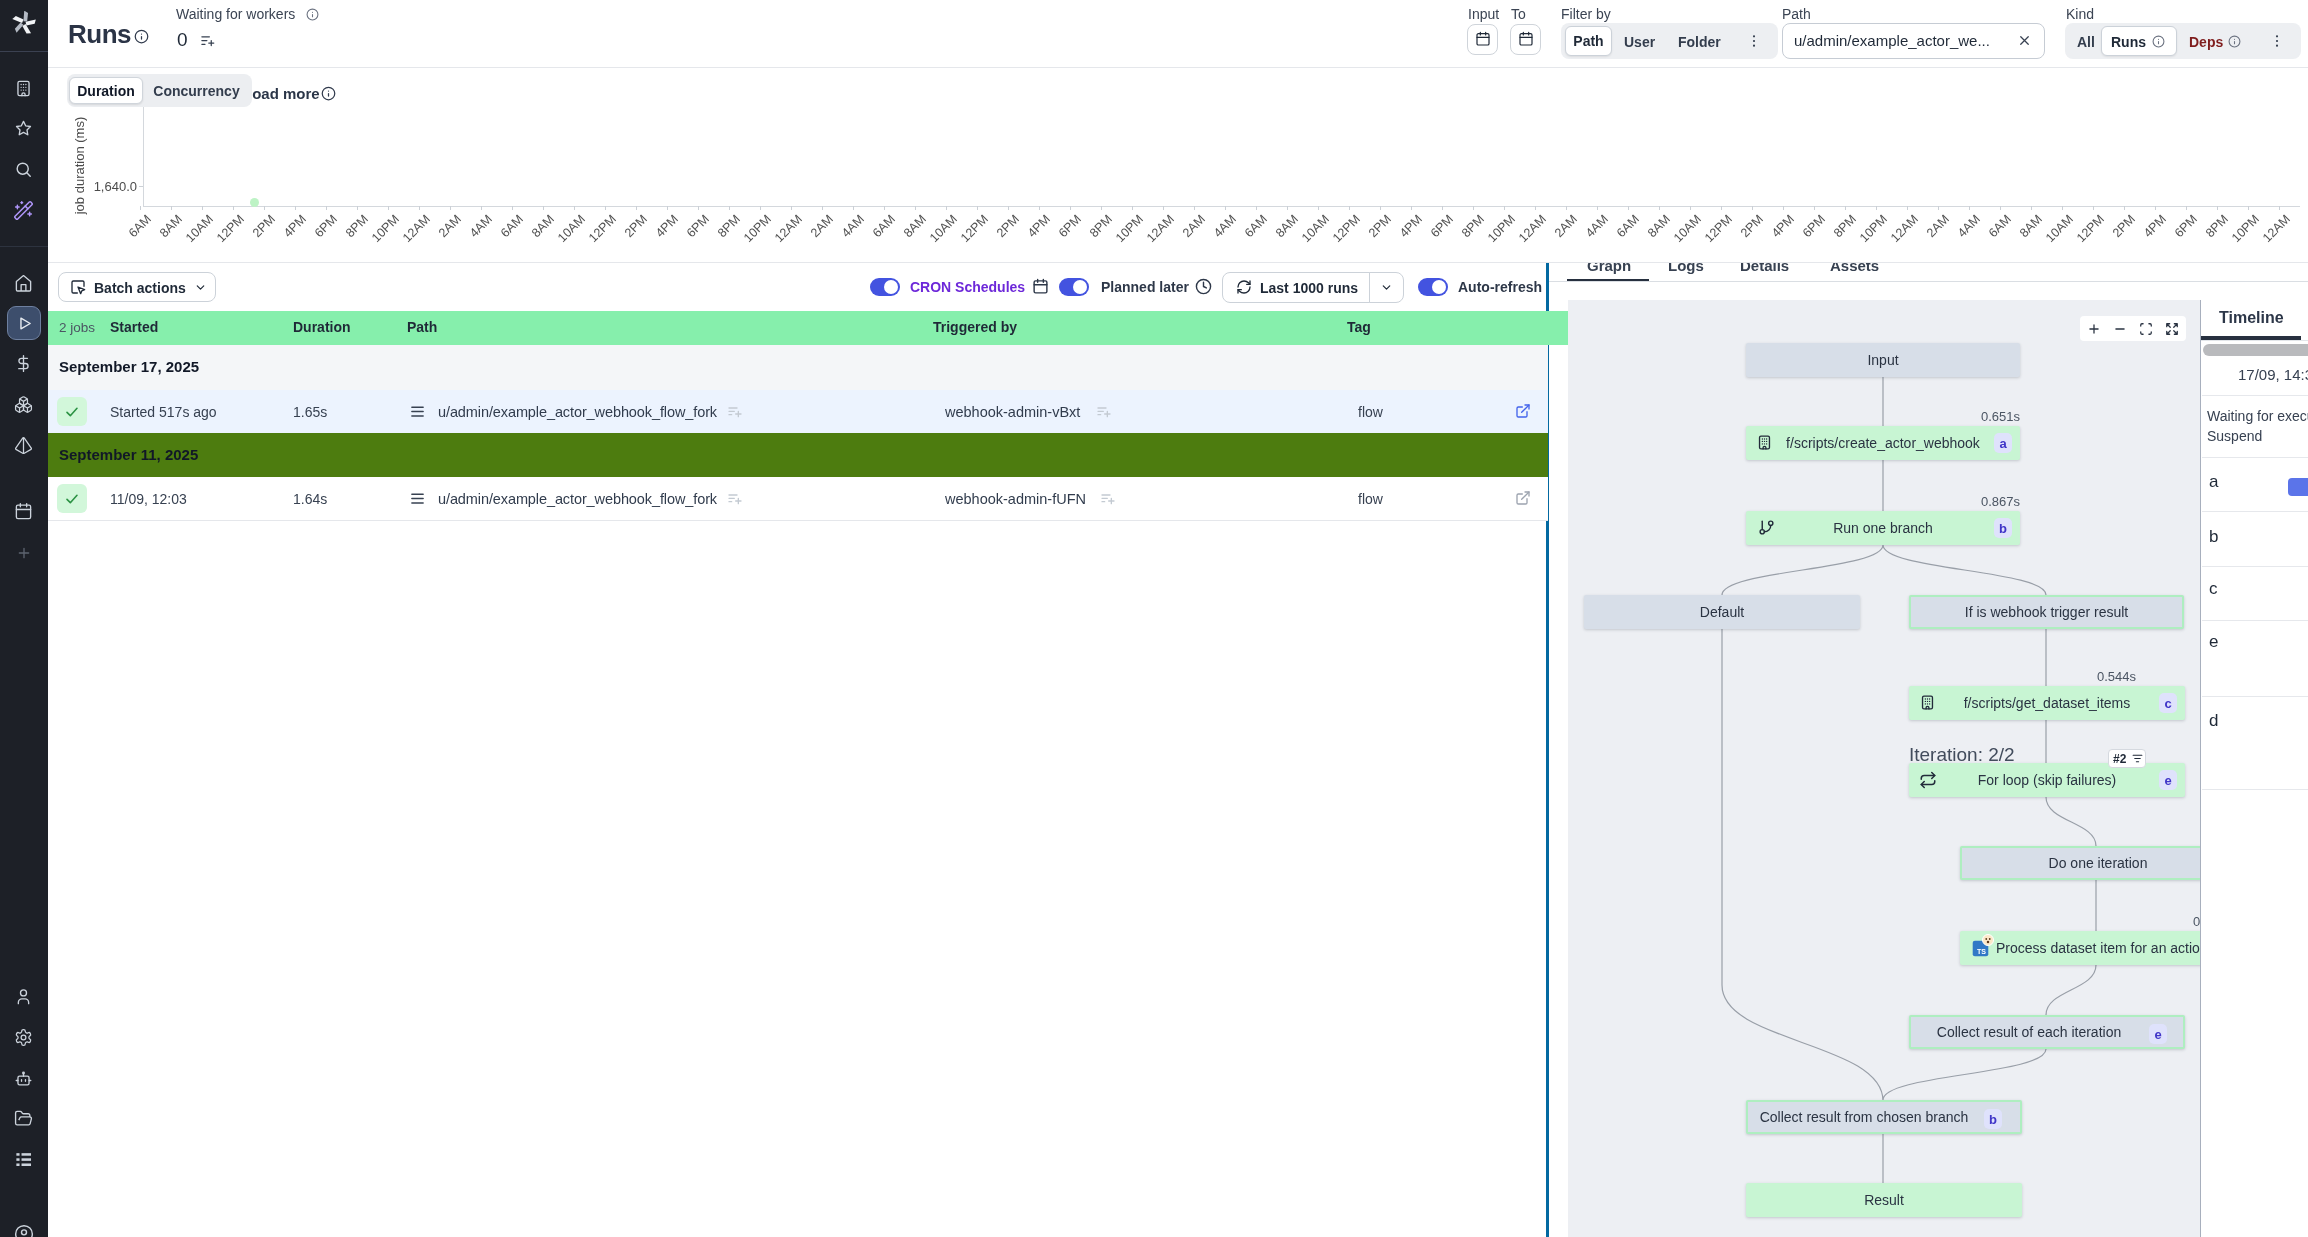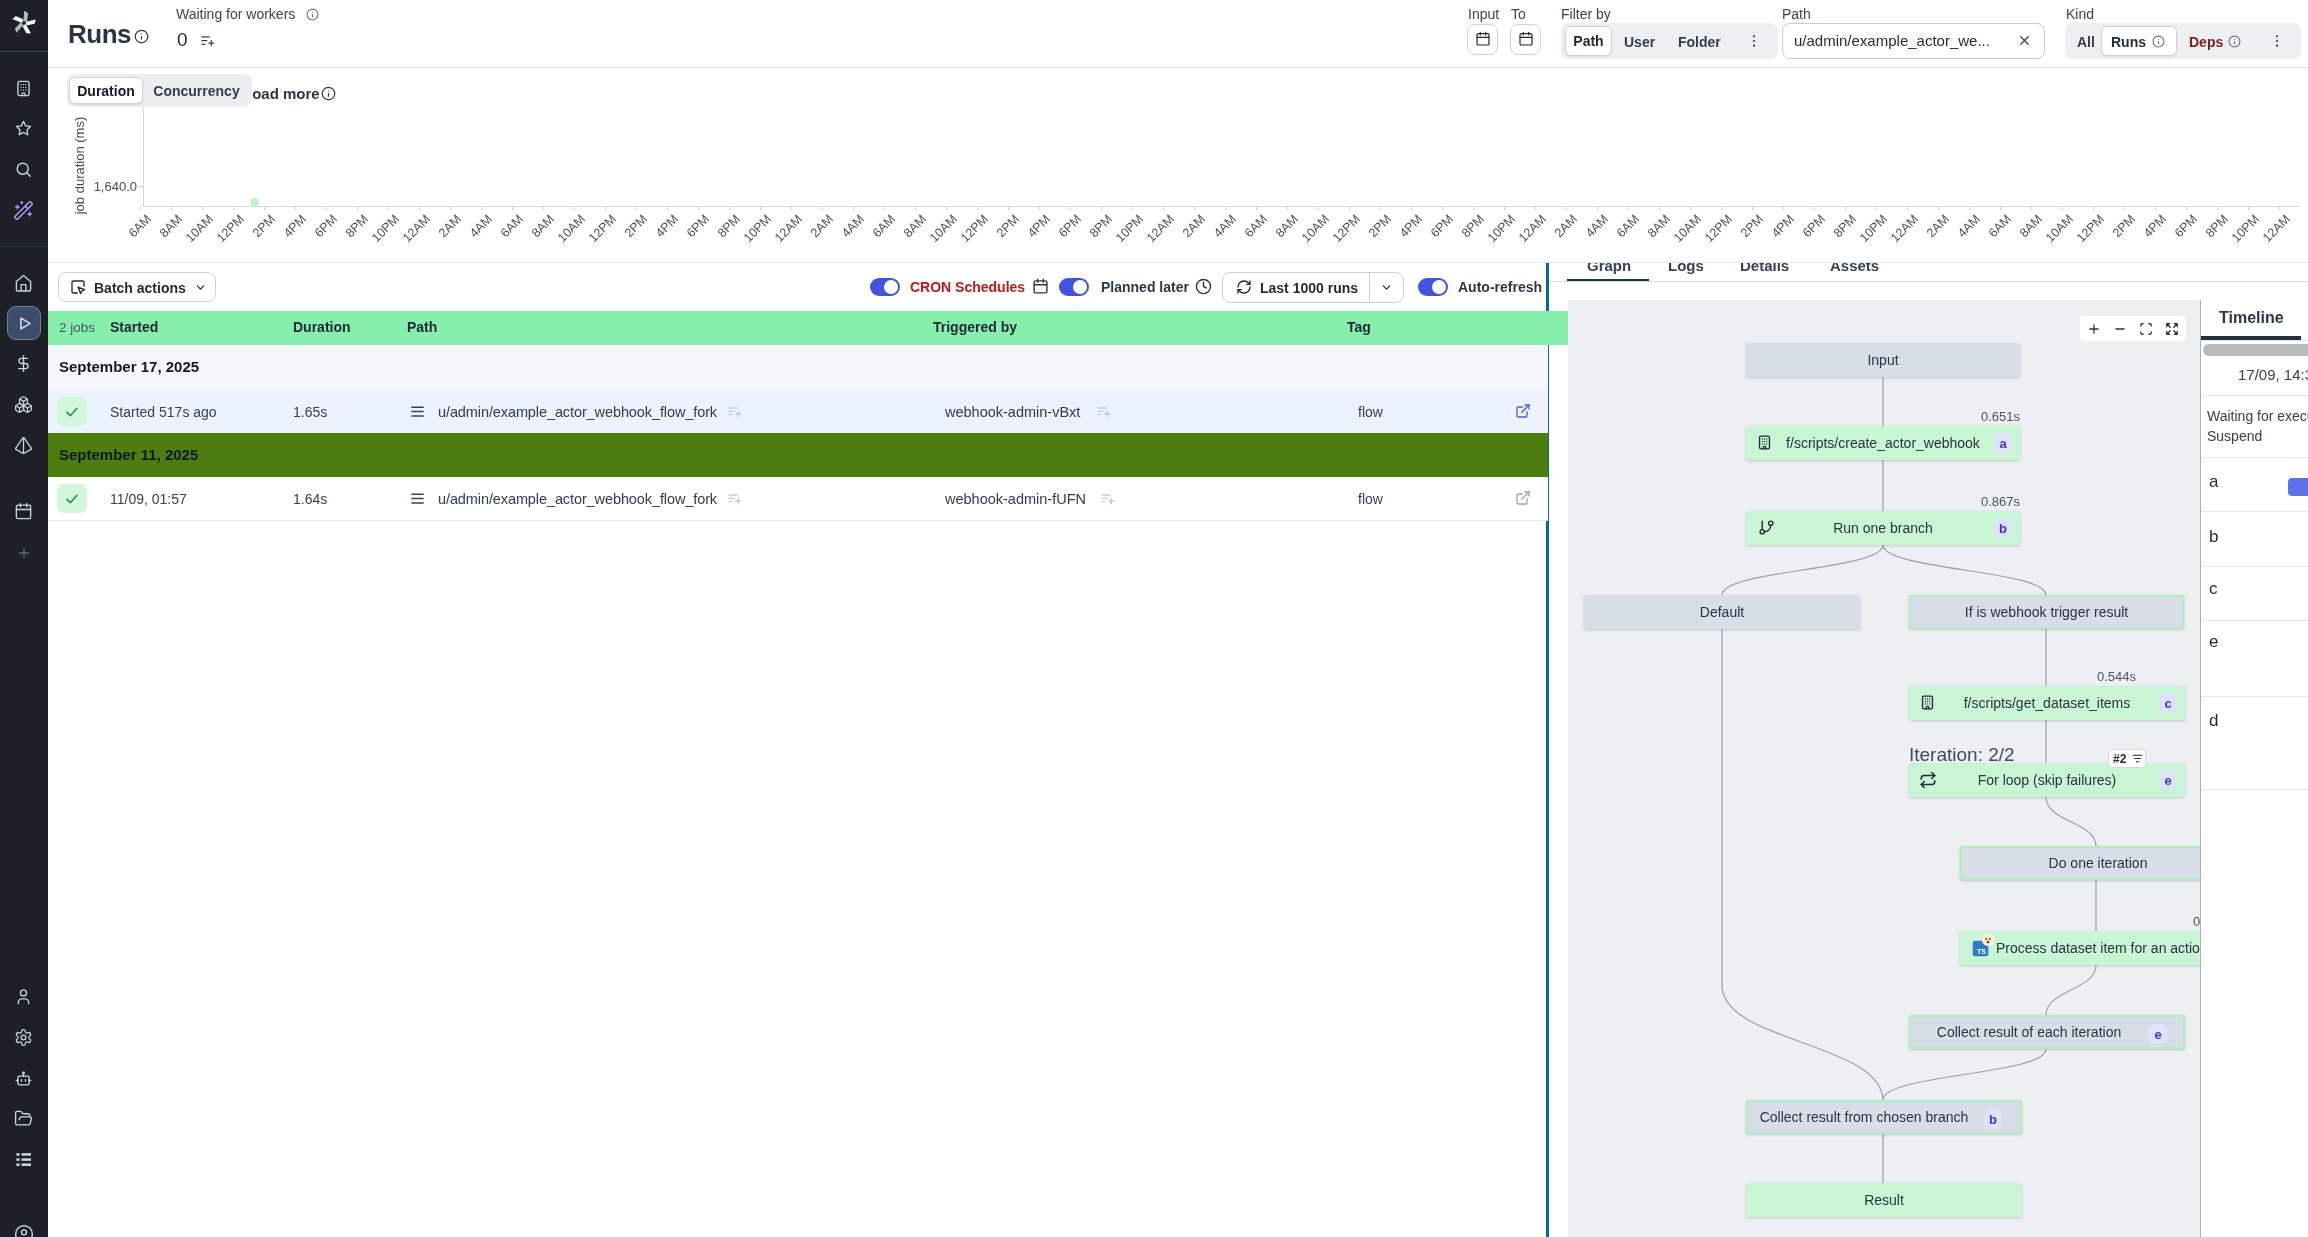--- a/index.html
+++ b/index.html
@@ -336,21 +336,21 @@
 <div class="a" style="left:10px;top:9px;width:158px;height:30px;border:1px solid #ccd2d9;border-radius:8px"></div>
 <svg style="left:22px;top:16px" width="16" height="16" viewBox="0 0 24 24" fill="none" stroke="#1f2937" stroke-width="2" stroke-linecap="round" stroke-linejoin="round">
       <path d="M21 11V5a2 2 0 0 0-2-2H5a2 2 0 0 0-2 2v14a2 2 0 0 0 2 2h6"></path>
       <path d="m12 12 4 10 1.7-4.3L22 16Z"></path>
     </svg>
 <div class="a b" style="left:46px;top:17px;font-size:14px;color:#1f2937">Batch actions</div>
 <svg style="left:146px;top:18px" width="13" height="13" viewBox="0 0 24 24" fill="none" stroke="#1f2937" stroke-width="2.2" stroke-linecap="round" stroke-linejoin="round">
       <path d="m6 9 6 6 6-6"></path>
     </svg>
 <div class="tgl" style="left:822px;top:15px"></div>
-<div class="a b" style="left:862px;top:16px;font-size:14px;color:#b91c1c">CRON Schedules</div>
+<div class="a b" style="left:862px;top:16px;font-size:14px;color:#6d28d9">CRON Schedules</div>
 <svg style="left:984px;top:15px" width="17" height="17" viewBox="0 0 24 24" fill="none" stroke="#2d3748" stroke-width="2" stroke-linecap="round" stroke-linejoin="round">
       <rect x="3" y="4" width="18" height="17" rx="2"></rect>
       <path d="M8 2v4M16 2v4M3 9.5h18"></path>
     </svg>
 <div class="tgl" style="left:1011px;top:15px"></div>
 <div class="a b" style="left:1053px;top:16px;font-size:14px;color:#2d3748">Planned later</div>
 <svg style="left:1147px;top:15px" width="17" height="17" viewBox="0 0 24 24" fill="none" stroke="#2d3748" stroke-width="2" stroke-linecap="round" stroke-linejoin="round">
       <circle cx="12" cy="12" r="10"></circle>
       <path d="M12 6v6l4 2"></path>
     </svg>
@@ -407,21 +407,21 @@
       </svg>
 </div>
 <div class="a" style="left:0;top:170px;width:1500px;height:44px;background:#4d7c0f">
 <div class="a b" style="left:11px;top:13px;font-size:15px;color:#111827">September 11, 2025</div>
 </div>
 <div class="a" style="left:0;top:214px;width:1500px;height:44px;background:#fff;border-bottom:1px solid #e5e7eb">
 <div class="a" style="left:9px;top:7px;width:30px;height:29px;border-radius:6px;background:#d2f7da"></div>
 <svg style="left:16px;top:14px" width="16" height="16" viewBox="0 0 24 24" fill="none" stroke="#2b9243" stroke-width="2.4" stroke-linecap="round" stroke-linejoin="round">
         <path d="m4.5 12.5 5 5 10-11"></path>
       </svg>
-<div class="a" style="left:62px;top:14px;font-size:14px">11/09, 01:57</div>
+<div class="a" style="left:62px;top:14px;font-size:14px">11/09, 12:03</div>
 <div class="a" style="left:245px;top:14px;font-size:14px">1.64s</div>
 <svg style="left:362px;top:14px" width="15" height="15" viewBox="0 0 24 24" fill="none" stroke="#374151" stroke-width="2.4" stroke-linecap="round">
         <path d="M3 5h18M3 12h18M3 19h18"></path>
       </svg>
 <div class="a" style="left:390px;top:14px;font-size:14.5px;letter-spacing:-.1px;color:#313c4d">u/admin/example_actor_webhook_flow_fork</div>
 <svg style="left:679px;top:14px" width="16" height="16" viewBox="0 0 24 24" fill="none" stroke="#c3cad2" stroke-width="2" stroke-linecap="round">
         <path d="M3 6h12M3 11h8M3 16h4"></path>
         <path d="M17 11v8M13 15h8"></path>
       </svg>
 <div class="a" style="left:897px;top:14px;font-size:14.5px;color:#313c4d">webhook-admin-fUFN</div>

